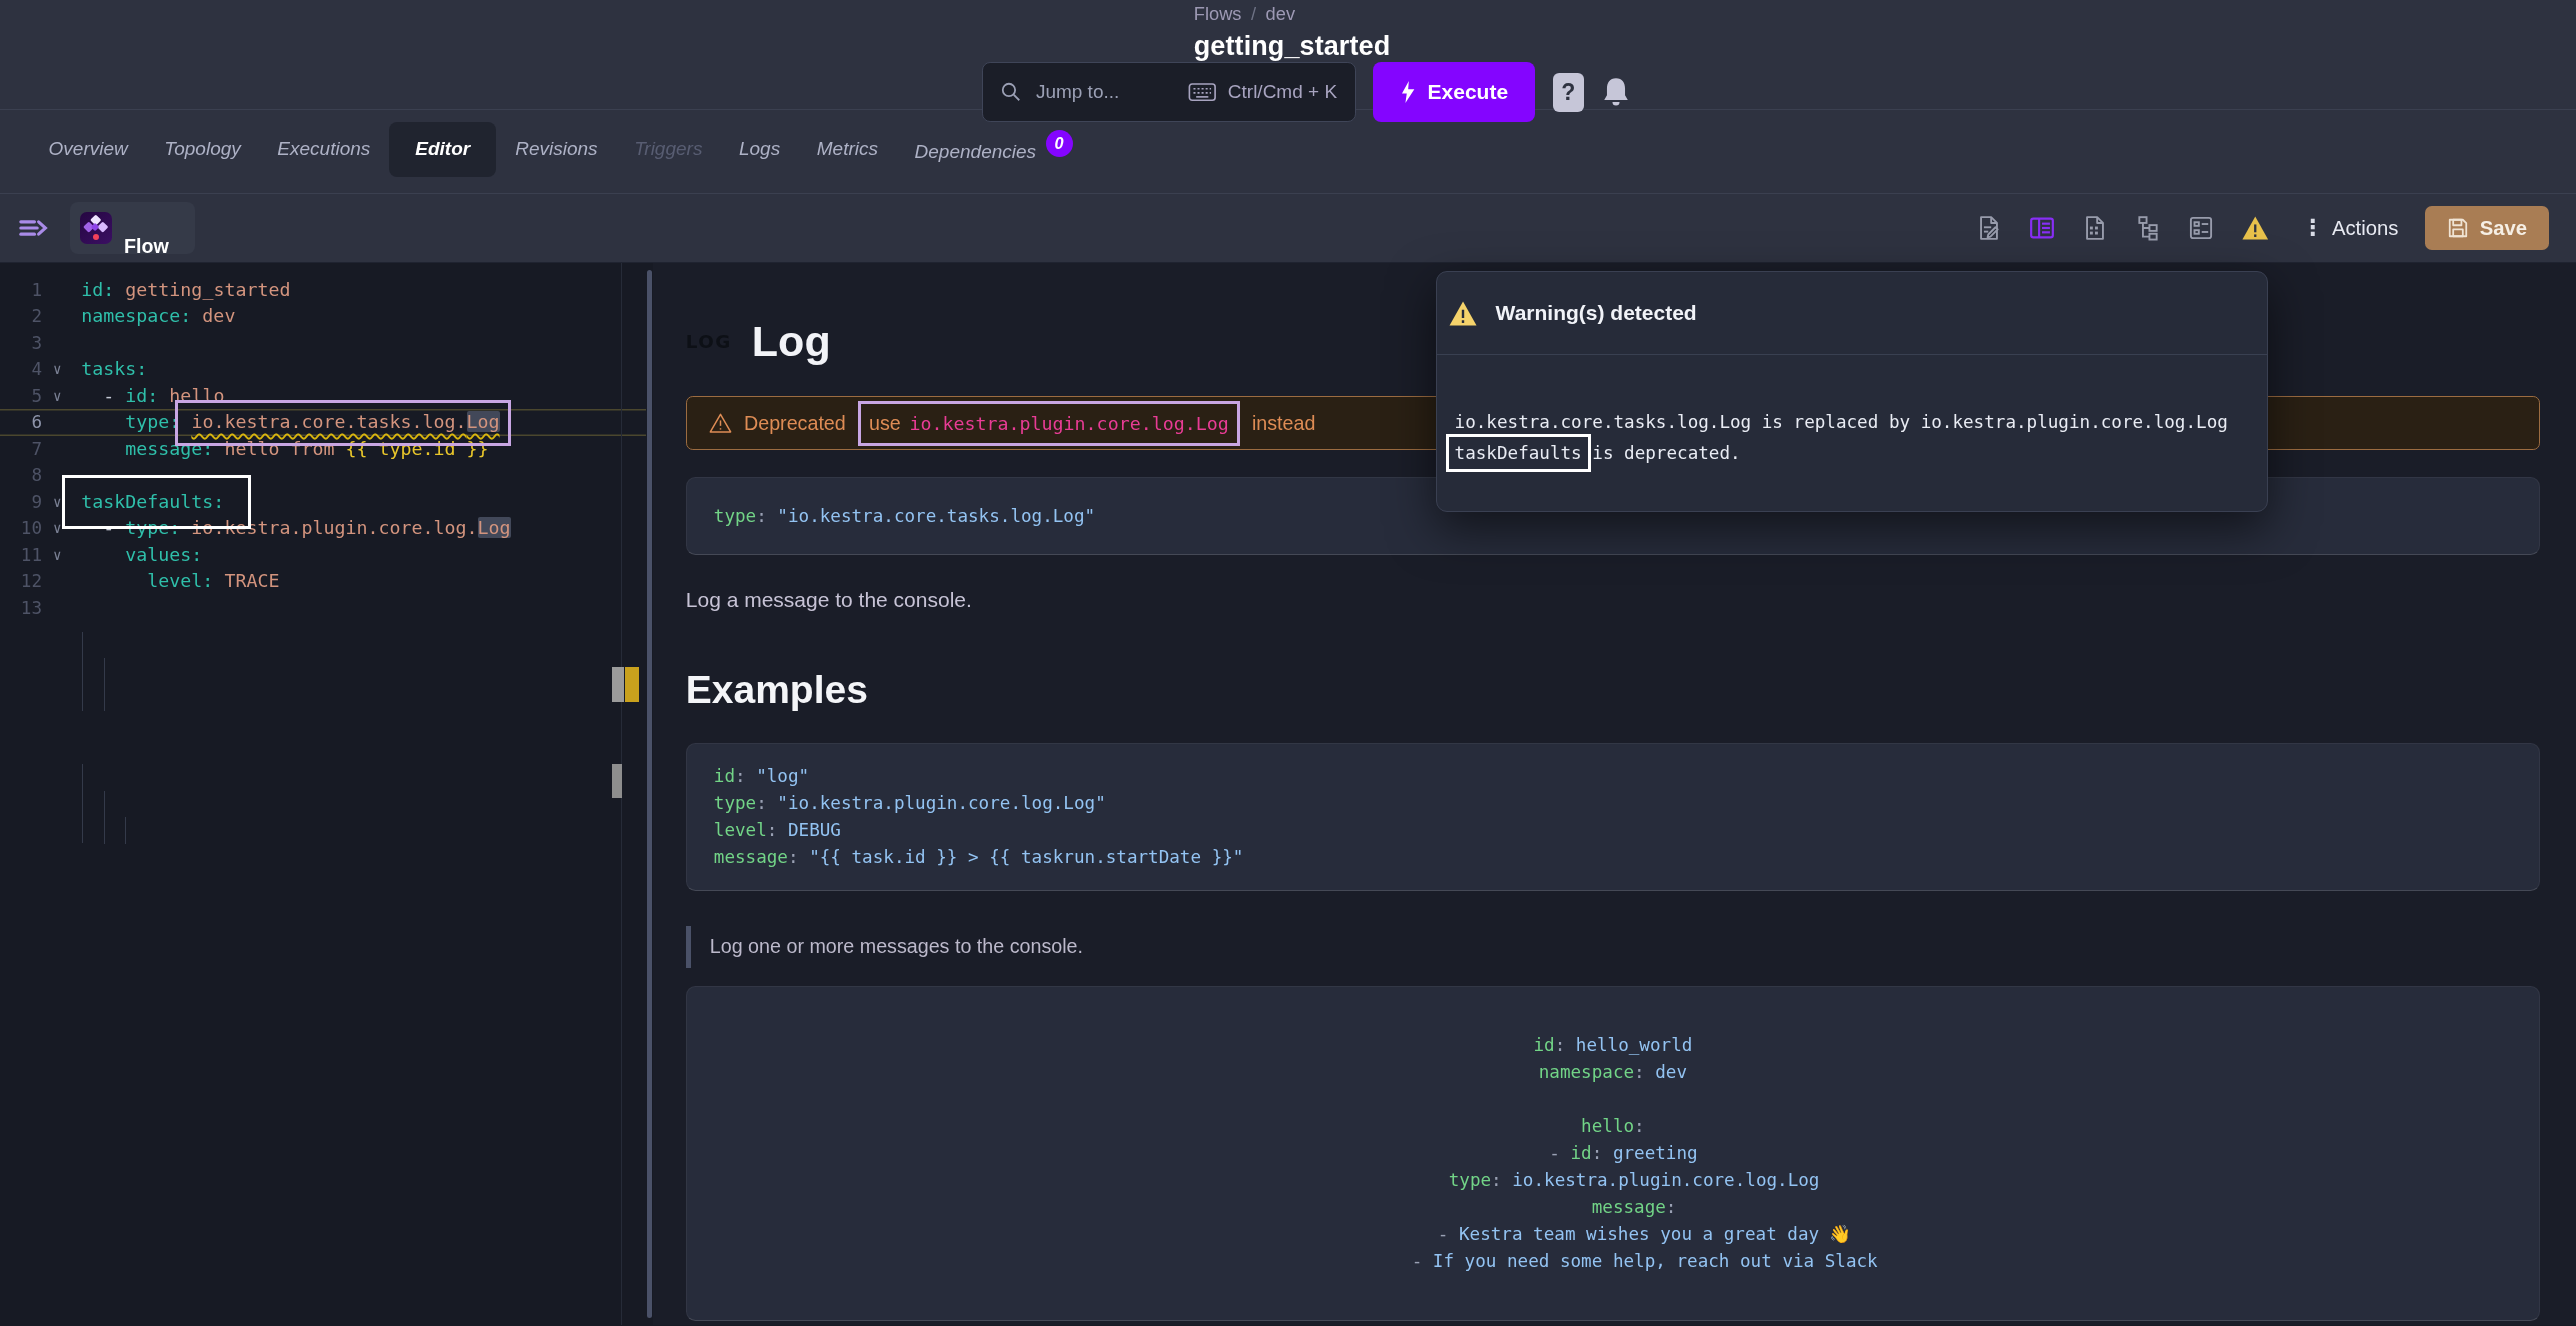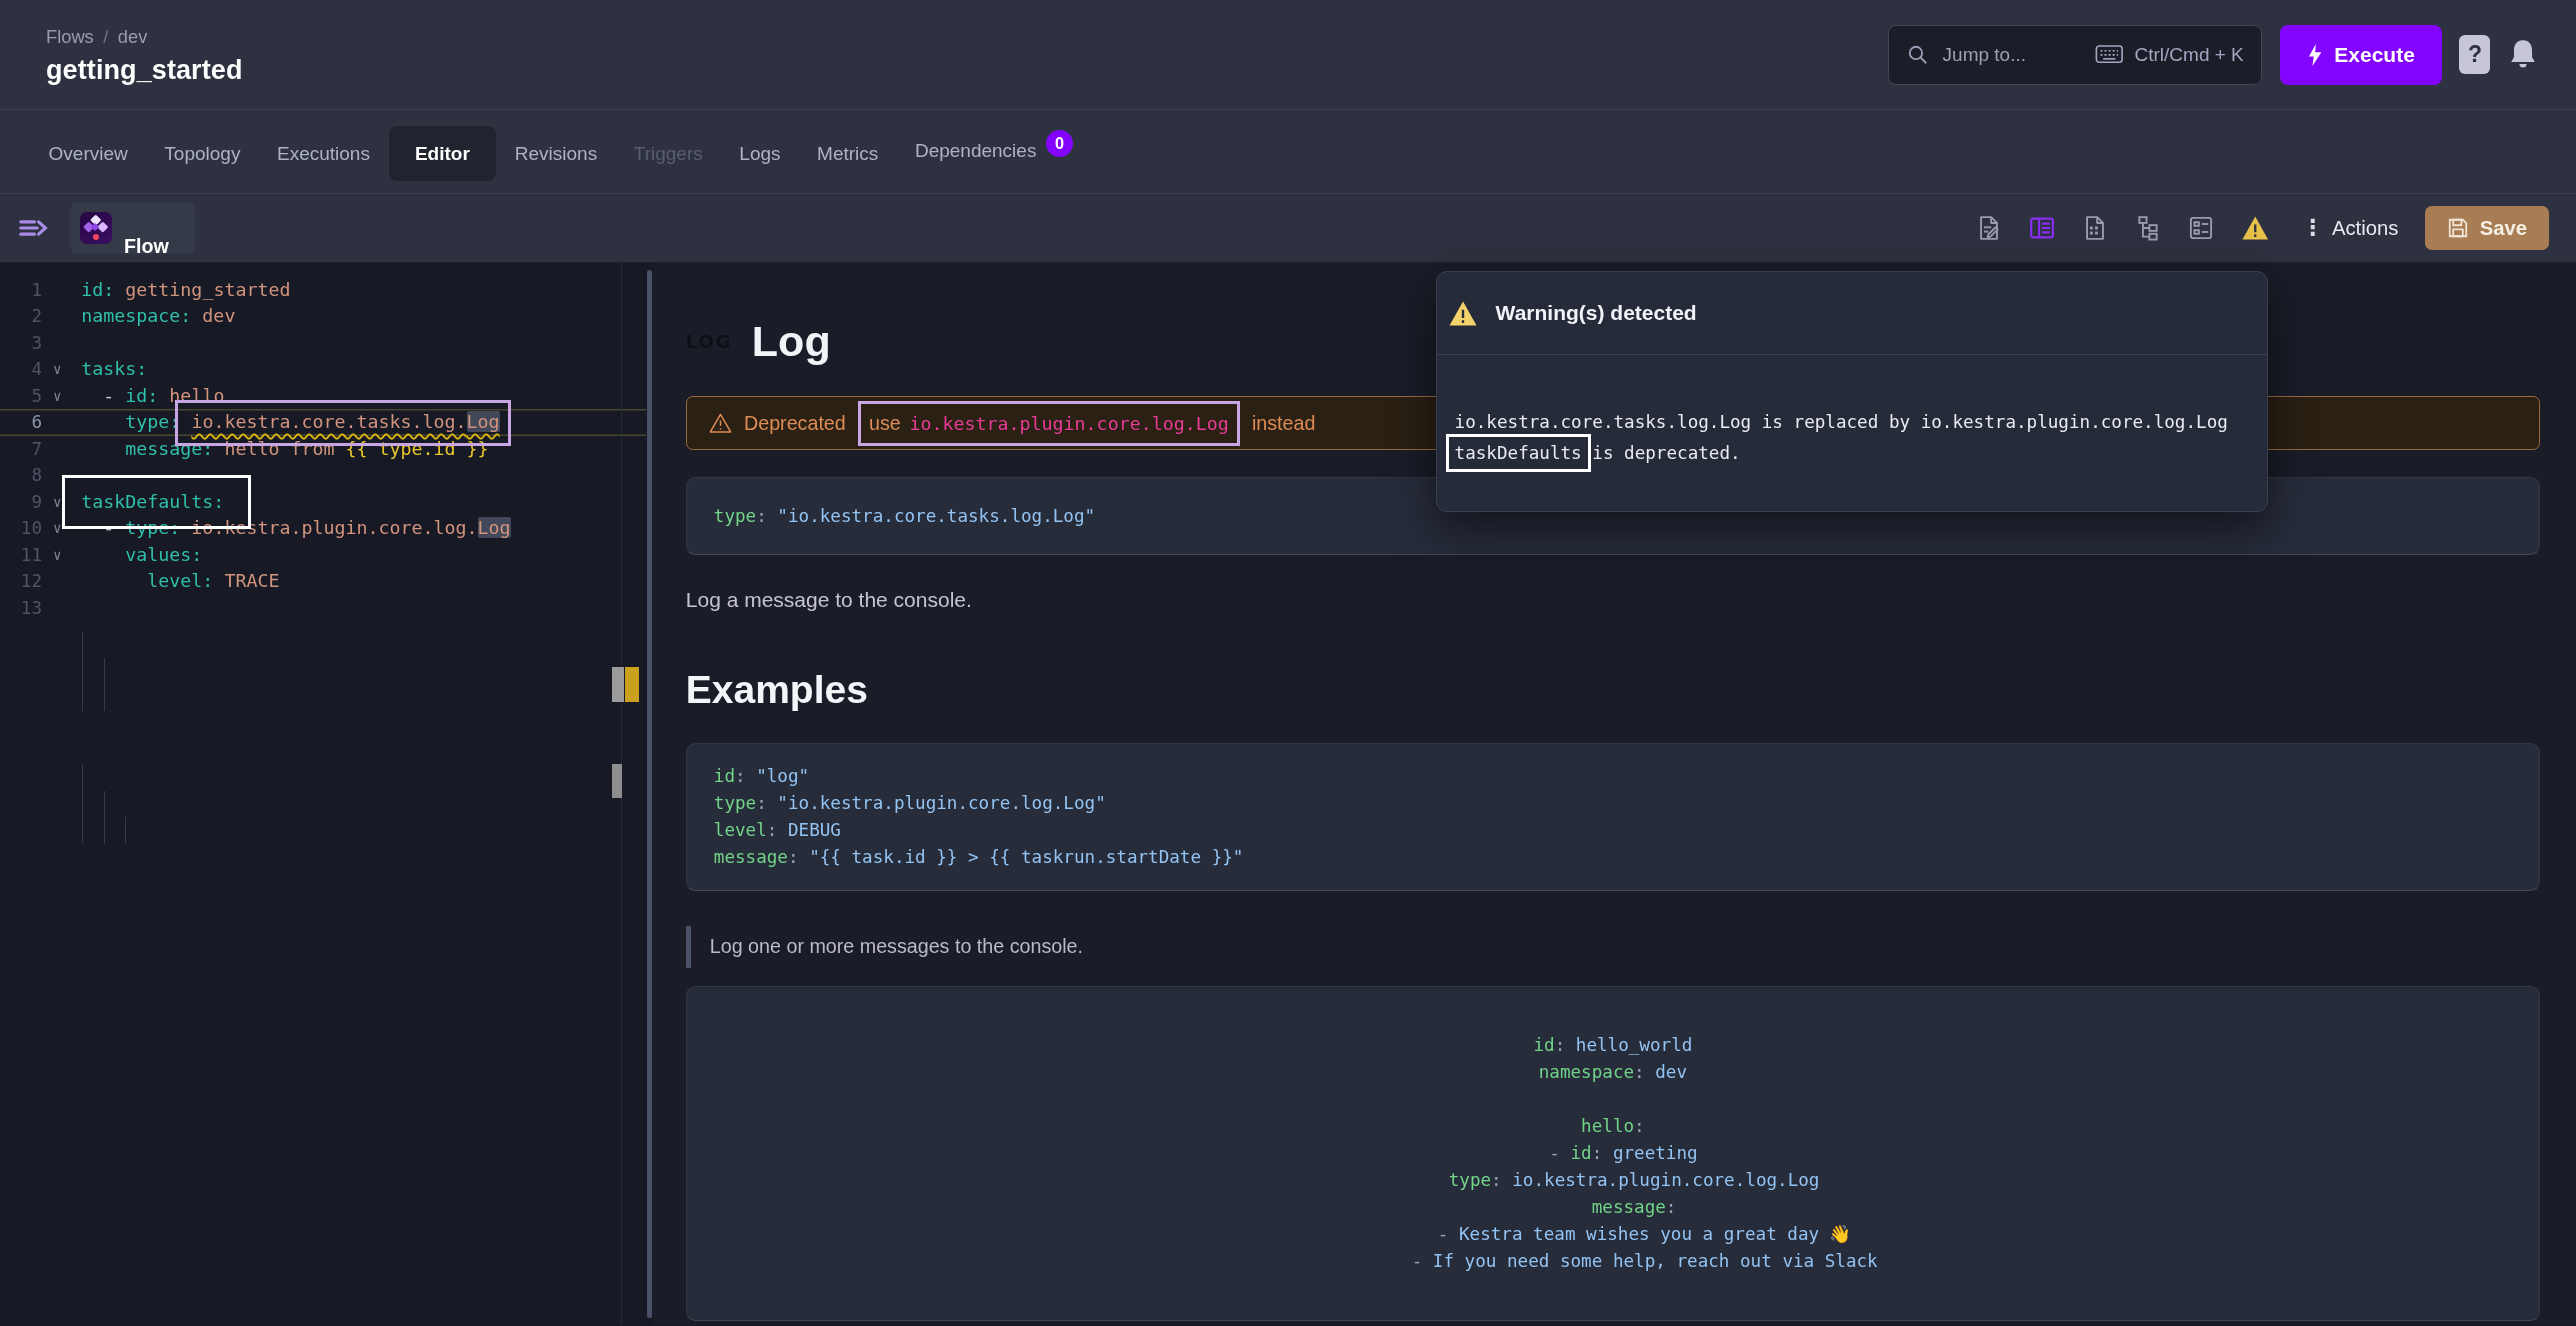--- a/index.html
+++ b/index.html
@@ -2,42 +2,42 @@
 <html style="font-size:11px"><head>
 <meta charset="utf-8">
 <style>
   * { margin:0; padding:0; box-sizing:border-box; }
   html,body { width:2576px; height:1327px; overflow:hidden; background:#171A24;
     font-family:"Liberation Sans","DejaVu Sans",sans-serif; }
   svg { display:block; }
 
   
   .app-header { height:109px; background:#2E3240; display:flex; justify-content:space-between;
-    align-items:center; padding:0 38px 0 46px; }
+    align-items:center; padding:0 38px 0 46px;flex-direction:column; }
   .hdr-left { display:flex; flex-direction:column; gap:6.8px; padding-top:2.7px; }
   .breadcrumb { font-size:18.3px; color:#9D99B4; display:flex; gap:9.5px; }
   .breadcrumb .crumb { cursor:pointer; }
   .breadcrumb .sep { color:#6E7285; }
   .page-title { font-size:27px; font-weight:700; color:#FFFFFF; letter-spacing:0.1px; }
   .hdr-right { display:flex; align-items:center; gap:17.6px;padding-left:29px; }
   .search-box { width:374px; height:60px; background:#1B1E28; border:1.4px solid #3F4558;
     border-radius:8.1px; display:flex; align-items:center; padding:0 17.6px; gap:13.6px;
     color:#9BA0B5; font-size:19px; cursor:pointer; }
   .search-box .ph { color:#9BA0B5; }
   .search-box .shortcut { margin-left:auto; display:flex; align-items:center; gap:11px; color:#A8A4C0; }
   .exec-btn { height:60px; background:#8405FF; border:none; border-radius:8.1px; padding:0 27px;
     display:flex; align-items:center; gap:11px; color:#fff; font-size:21px; font-weight:700;
     font-family:inherit; cursor:pointer; }
   .help-btn { width:31px; height:39px; background:#C6C6D8; border-radius:6.1px; display:grid;
     place-items:center; color:#2E3240; font-size:23px; font-weight:700; cursor:pointer; }
   .bell-btn { cursor:pointer; }
 
   
   .tab-bar { height:85px; background:#2E3240; border-top:1.4px solid #3B4050; border-bottom:1.4px solid #3B4050;
-    display:flex; align-items:flex-end; padding:12px 31px; gap:1.4px; }
+    display:flex; align-items:flex-start; padding:12px 31px; gap:1.4px;font-style:italic; }
   .tab { padding:16.3px 17.6px; font-size:19px; color:#AEB2C6; border-radius:8.1px; cursor:pointer;
     display:flex; align-items:center; }
   .tab.active { background:#20242F; color:#FFFFFF; font-weight:700; padding:16.3px 26px; }
   .tab.disabled { color:#585D72; }
   .tab-badge { margin-left:9.5px; width:27px; height:27px; border-radius:50%; background:#8405FF;
     color:#fff; font-size:16.3px; font-weight:700; display:grid; place-items:center;
     position:relative; top:-8.1px; }
 
   
   .editor-toolbar { height:69px; background:#2E3240; border-bottom:1.4px solid #1F2330;

